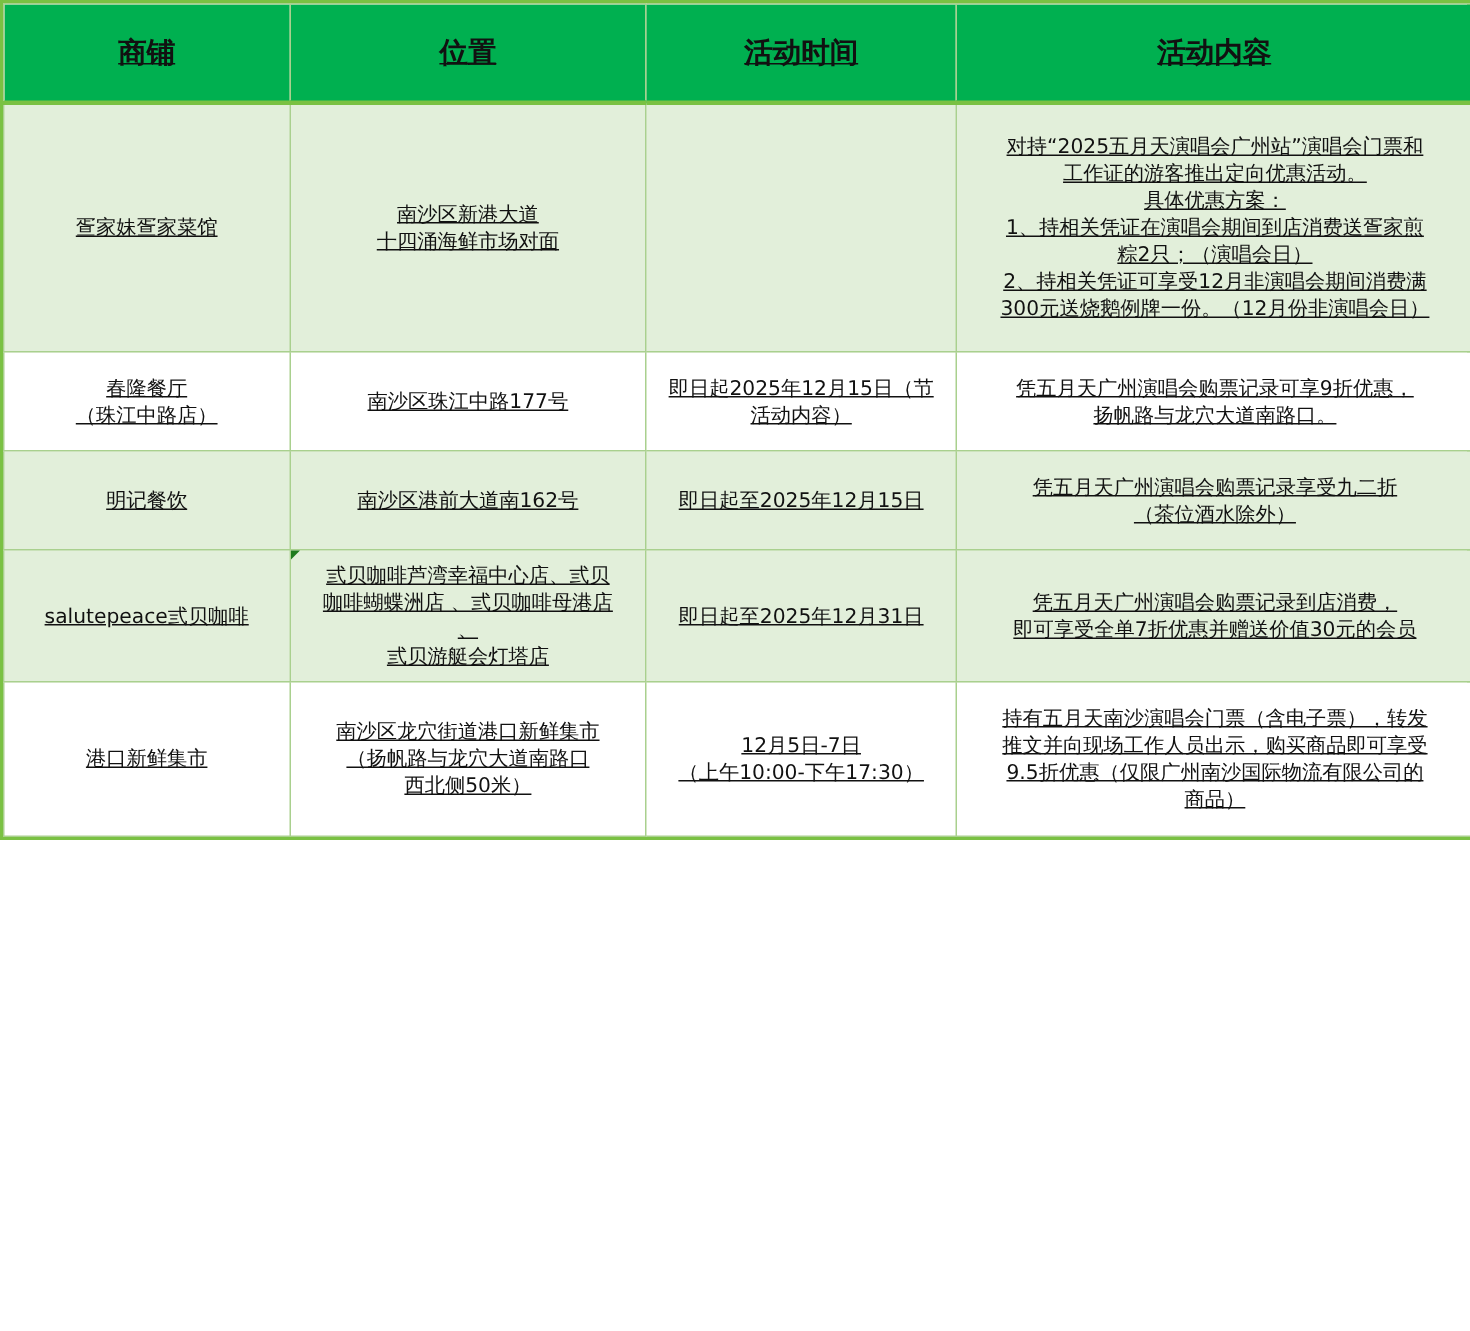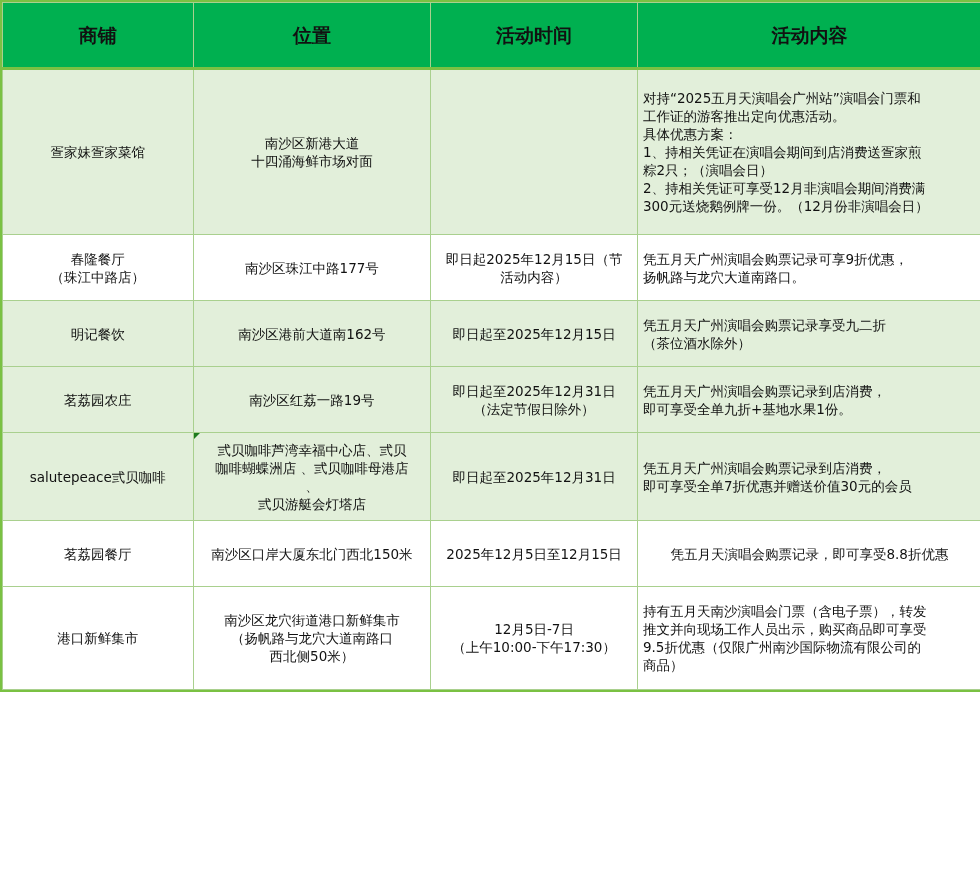--- a/index.html
+++ b/index.html
@@ -1,23 +1,23 @@
 <!DOCTYPE html>
 <html><head>
 <meta charset="utf-8">
 <style>
   html, body { margin:0; padding:0; background:#ffffff; }
   body { width:980px; height:887px; overflow:hidden; font-family:"DejaVu Sans", sans-serif; }
   table { border-collapse:collapse; table-layout:fixed; width:980px; }
-  td, th { border:1px solid #a9d08e; padding:0 4px; font-size:13.5px; color:#111; line-height:18px; vertical-align:middle; }
+  td, th { border:1px solid #a9d08e; padding:0 4px; font-size:13.5px; color:#111; line-height:18px; vertical-align:middle;text-decoration:underline; }
   th { background:#00b050; height:64px; font-size:19px; font-weight:bold; color:#111; text-align:center; border-bottom:3px solid #7ac143; }
   tr.alt td { background:#e2efda; }
   tr.plain td { background:#ffffff; }
   td.c { text-align:center; }
-  td.l { text-align:left; padding-left:5px; }
+  td.l { text-align:center; padding-left:5px; }
   .outer { border:2px solid #7ac143; box-sizing:border-box; width:980px; }
   .line { display:block; white-space:nowrap; }
   .marker { position:relative; }
   .marker::before { content:""; position:absolute; left:0; top:0; width:0; height:0; border-top:6px solid #1e7b1e; border-right:6px solid transparent; }
 </style>
 </head>
 <body>
 
 <div class="outer">
 <table>
@@ -85,36 +85,20 @@
       <td class="c">
         <span class="line">即日起至2025年12月15日</span>
       </td>
       <td class="l">
         <span class="line">凭五月天广州演唱会购票记录享受九二折</span>
         <span class="line">（茶位酒水除外）</span>
       </td>
     </tr>
 
 
-    <tr class="alt" style="height:66px">
-      <td class="c">
-        <span class="line">茗荔园农庄</span>
-      </td>
-      <td class="c">
-        <span class="line">南沙区红荔一路19号</span>
-      </td>
-      <td class="c">
-        <span class="line">即日起至2025年12月31日</span>
-        <span class="line">（法定节假日除外）</span>
-      </td>
-      <td class="l">
-        <span class="line">凭五月天广州演唱会购票记录到店消费，</span>
-        <span class="line">即可享受全单九折+基地水果1份。</span>
-      </td>
-    </tr>
 
 
     <tr class="alt" style="height:88px">
       <td class="c">
         <span class="line">salutepeace弎贝咖啡</span>
       </td>
       <td class="c marker">
         <span class="line">弎贝咖啡芦湾幸福中心店、弎贝</span>
         <span class="line">咖啡蝴蝶洲店 、弎贝咖啡母港店</span>
         <span class="line">、</span>
@@ -122,34 +106,20 @@
       </td>
       <td class="c">
         <span class="line">即日起至2025年12月31日</span>
       </td>
       <td class="l">
         <span class="line">凭五月天广州演唱会购票记录到店消费，</span>
         <span class="line">即可享受全单7折优惠并赠送价值30元的会员</span>
       </td>
     </tr>
 
-    <tr class="plain" style="height:66px">
-      <td class="c">
-        <span class="line">茗荔园餐厅</span>
-      </td>
-      <td class="c">
-        <span class="line">南沙区口岸大厦东北门西北150米</span>
-      </td>
-      <td class="c">
-        <span class="line">2025年12月5日至12月15日</span>
-      </td>
-      <td class="c">
-        <span class="line">凭五月天演唱会购票记录，即可享受8.8折优惠</span>
-      </td>
-    </tr>
 
 
     <tr class="plain" style="height:103px">
       <td class="c">
         <span class="line">港口新鲜集市</span>
       </td>
       <td class="c">
         <span class="line">南沙区龙穴街道港口新鲜集市</span>
         <span class="line">（扬帆路与龙穴大道南路口</span>
         <span class="line">西北侧50米）</span>

